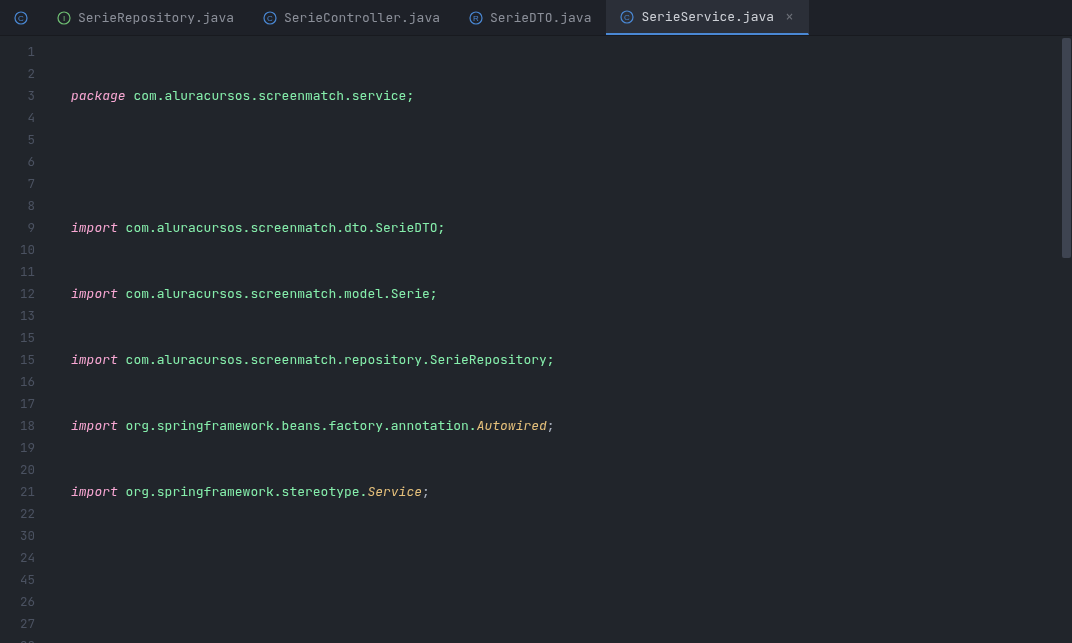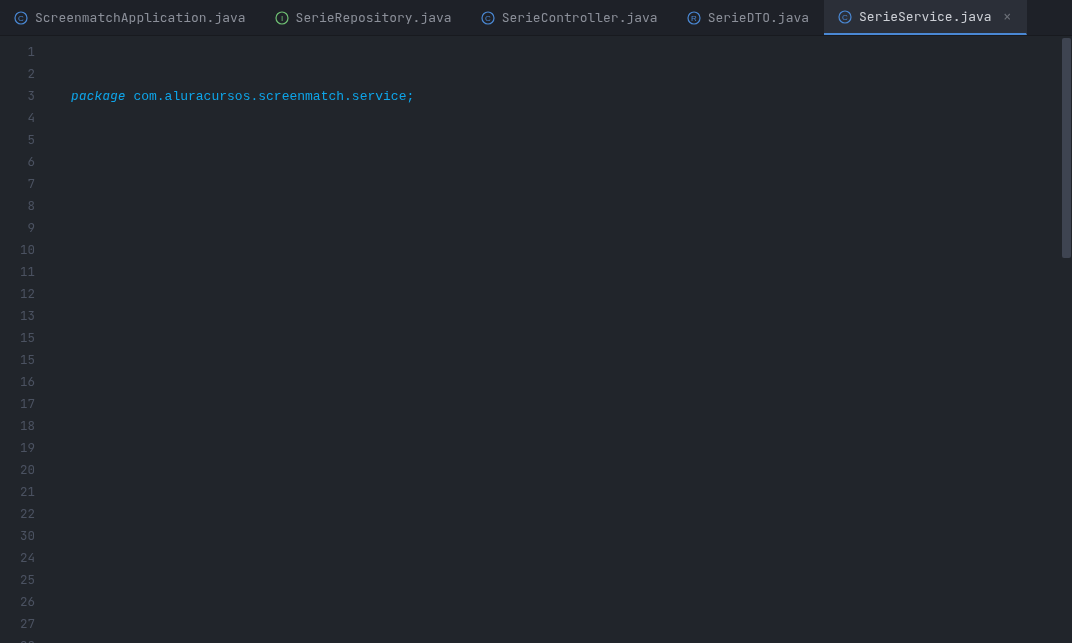--- a/index.html
+++ b/index.html
@@ -70,22 +70,22 @@
     padding-left: 16px;
     font-size: 13px;
     line-height: 22px;
     white-space: pre;
     position: relative;
   }
   .code-line {
     height: 22px;
     line-height: 22px;
   }
-  .kw-italic { color: #0ea5e9; font-style: italic; }
-  .pkg { color: #0ea5e9; font-family: Liberation Mono, monospace; }
+  .kw-italic { color: #f9a8d4; font-style: italic; }
+  .pkg { color: #86efac; }
   .cls-italic { color: #e5c07b; font-style: italic; }
   .punct { color: #abb2bf; }
   .scrollbar-track {
     position: absolute;
     right: 0;
     top: 36px;
     width: 12px;
     height: calc(100% - 36px);
     background: #21252b;
   }
@@ -103,21 +103,20 @@
 <body>
 
 <div class="tabs">
   <div class="tab">
     <span class="tab-icon">
       <svg width="14" height="14" viewBox="0 0 14 14">
           <circle cx="7" cy="7" r="6" fill="none" stroke="#4a88d4" stroke-width="1.2"></circle>
           <text x="7" y="10" text-anchor="middle" font-size="8" fill="#4a88d4" font-family="sans-serif">C</text>
         </svg>
     </span>
-    <span>ScreenmatchApplication.java</span>
   </div>
   <div class="tab">
     <span class="tab-icon">
       <svg width="14" height="14" viewBox="0 0 14 14">
           <circle cx="7" cy="7" r="6" fill="none" stroke="#6fbf73" stroke-width="1.2"></circle>
           <text x="7" y="10" text-anchor="middle" font-size="8" fill="#6fbf73" font-family="sans-serif">I</text>
         </svg>
     </span>
     <span>SerieRepository.java</span>
   </div>
@@ -170,28 +169,33 @@
       <div class="gutter-line">15</div>
       <div class="gutter-line">16</div>
       <div class="gutter-line">17</div>
       <div class="gutter-line">18</div>
       <div class="gutter-line">19</div>
       <div class="gutter-line">20</div>
       <div class="gutter-line">21</div>
       <div class="gutter-line">22</div>
       <div class="gutter-line">30</div>
       <div class="gutter-line">24</div>
-      <div class="gutter-line">25</div>
+      <div class="gutter-line">45</div>
       <div class="gutter-line">26</div>
       <div class="gutter-line">27</div>
       <div class="gutter-line">28</div>
     </div>
   <div class="code">
     <div class="code-line"><span class="kw-italic">package</span><span class="pkg"> com.aluracursos.screenmatch.service;</span></div>
     <div class="code-line"></div>
+    <div class="code-line"><span class="kw-italic">import</span><span class="pkg"> com.aluracursos.screenmatch.dto.SerieDTO;</span></div>
+    <div class="code-line"><span class="kw-italic">import</span><span class="pkg"> com.aluracursos.screenmatch.model.Serie;</span></div>
+    <div class="code-line"><span class="kw-italic">import</span><span class="pkg"> com.aluracursos.screenmatch.repository.SerieRepository;</span></div>
+    <div class="code-line"><span class="kw-italic">import</span><span class="pkg"> org.springframework.beans.factory.annotation.</span><span class="cls-italic">Autowired</span><span class="punct">;</span></div>
+    <div class="code-line"><span class="kw-italic">import</span><span class="pkg"> org.springframework.stereotype.</span><span class="cls-italic">Service</span><span class="punct">;</span></div>
     <div class="code-line"></div>
     
     
     
     
     
     
     
     
     

